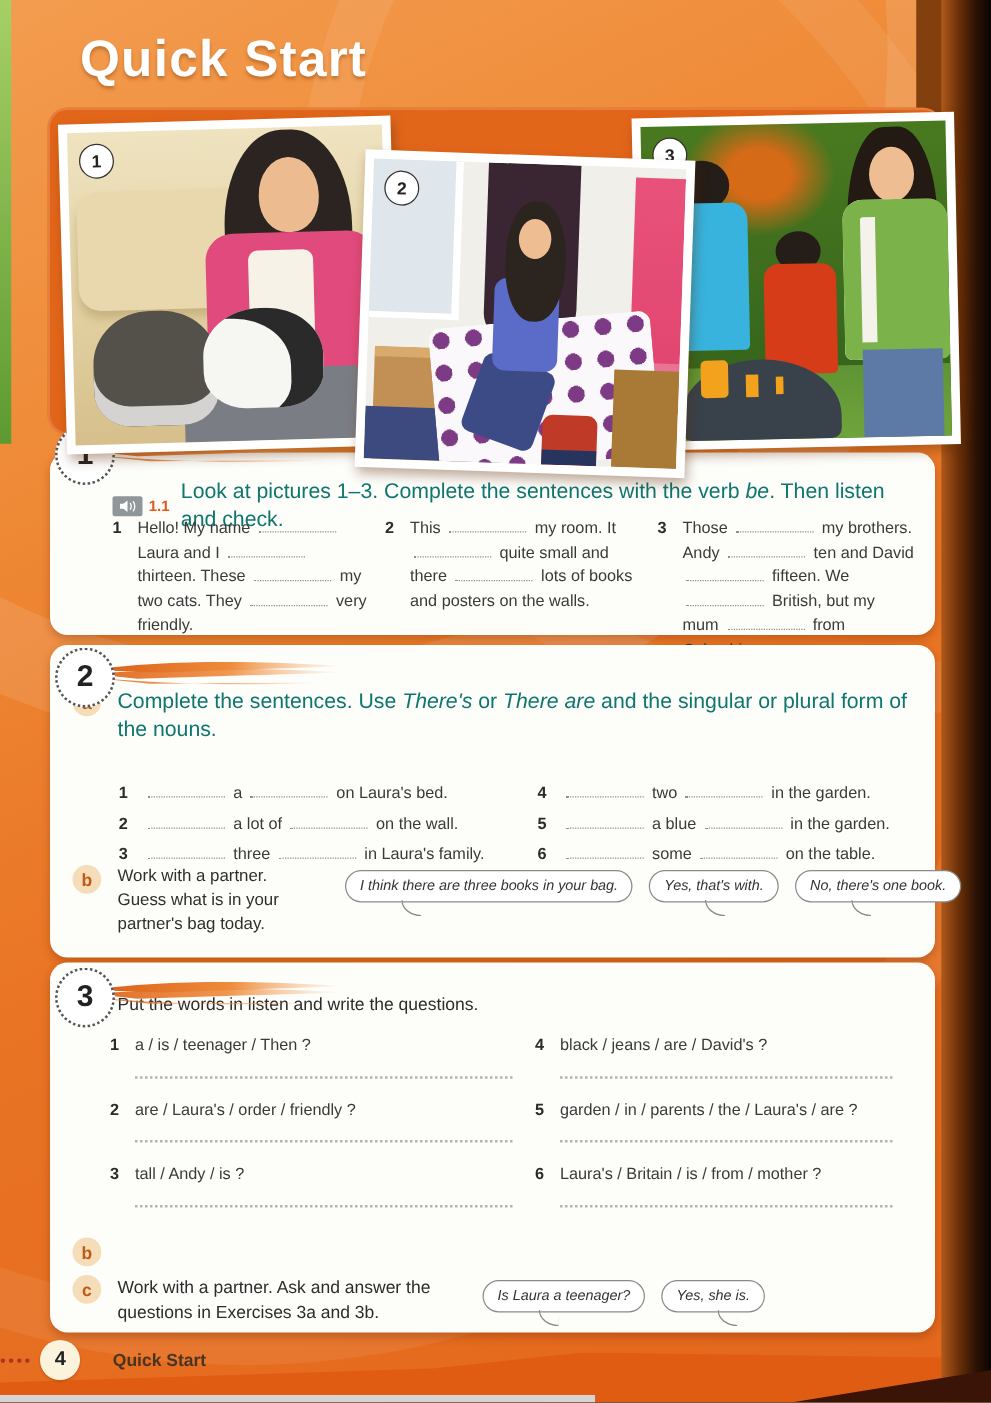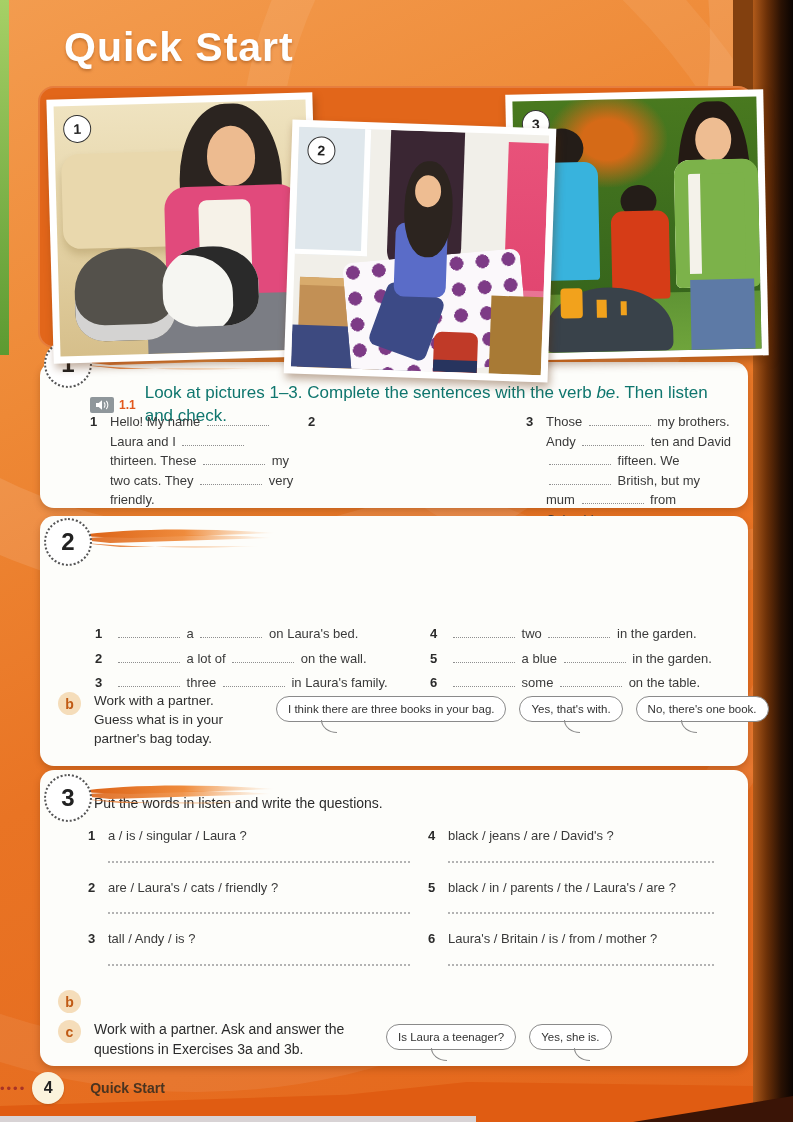--- a/index.html
+++ b/index.html
@@ -107,21 +107,21 @@
   .rowA2{left:18px;top:34px;right:18px;}
   .wordbox{position:absolute;left:55px;top:66px;display:inline-flex;gap:20px;background:#ededea;
            padding:7px 16px;border-radius:2px;font-size:13.5px;color:#4d4d4d;}
   .items2{position:absolute;left:55px;top:108px;right:16px;display:flex;}
   .itemcol-l{flex:0 0 335px;display:flex;flex-direction:column;gap:5px;}
   .itemcol-r{flex:1;display:flex;flex-direction:column;gap:5px;}
   .rowB2{left:18px;top:176px;right:10px;}
   .btext2{flex:0 0 162px;font-size:13.5px;color:#2f2f2f;line-height:1.4;}
   .bubbles{display:flex;gap:13px;margin-left:20px;margin-top:4px;align-items:flex-start;}
   .bubble{position:relative;border:1.5px solid #8a8a8a;border-radius:14px;padding:6px 11px;background:#fff;
-          font-size:11.5px;color:#333;white-space:nowrap;}
+          font-style:italic;font-size:11.5px;color:#333;white-space:nowrap;}
   .tail{position:absolute;left:44px;bottom:-12px;width:15px;height:12px;
         border-left:1.6px solid #8a8a8a;border-bottom:1.6px solid #8a8a8a;border-bottom-left-radius:100% 100%;}
   
   .rowA3{left:18px;top:24px;right:18px;}
   .rowA3 .instr,.rowB3 .instr,.rowC3 .instr{font-size:14px;color:#2b2b2b;}
   .items3{position:absolute;left:48px;top:56px;right:16px;display:flex;}
   .items3 .itemcol-l{flex:0 0 340px;gap:0;}
   .items3 .itemcol-r{gap:0;}
   .ansline{border-bottom:2px dotted #b3b3b3;height:2px;margin:13px 18px 15px 20px;}
   .rowB3{left:18px;top:220px;right:18px;}
@@ -228,37 +228,42 @@
       <b class="aref">1.1</b>
       <span class="instr">Look at pictures 1–3. Complete the sentences with the verb <em>be</em>. Then listen and check.</span>
     </div>
     <div class="cols">
         <div class="item-row">
           <span class="inum">1</span>
           <span class="itext">Hello! My name <span class="blank"></span> Laura and I <span class="blank"></span> thirteen. These <span class="blank"></span> my two cats. They <span class="blank"></span> very friendly.</span>
         </div>
         <div class="item-row">
           <span class="inum">2</span>
+          <span class="itext">This <span class="blank"></span> my room. It <span class="blank"></span> quite small and there <span class="blank"></span> lots of books and posters on the walls.</span>
         </div>
         <div class="item-row">
           <span class="inum">3</span>
           <span class="itext">Those <span class="blank"></span> my brothers. Andy <span class="blank"></span> ten and David <span class="blank"></span> fifteen. We <span class="blank"></span> British, but my mum <span class="blank"></span> from Colombia.</span>
         </div>
       </div>
   </section>
 
   <section class="card card2">
     <div class="exbadge">
       <svg class="comet" viewBox="0 0 208 26">
         <path d="M2 10 C60 2 130 2 206 7 L60 12 Z" fill="url(#cg1)"></path>
         <path d="M2 13 C70 8 150 8 203 12 L40 17 Z" fill="url(#cg1)" opacity=".9"></path>
         <path d="M2 16 C60 21 120 23 190 20 L50 21 Z" fill="url(#cg1)" opacity=".8"></path>
       </svg>
       <span class="bnum">2</span>
     </div>
+    <div class="row rowA2">
+      <span class="abc">a</span>
+      <span class="instr">Complete the sentences. Use <em>There's</em> or <em>There are</em> and the singular or plural form of the nouns.</span>
+    </div>
     <div class="items2">
       <div class="itemcol-l">
           <div class="item-row">
             <span class="inum">1</span>
             <span class="itext"><span class="blank"></span> a <span class="blank"></span> on Laura's bed.</span>
           </div>
           <div class="item-row">
             <span class="inum">2</span>
             <span class="itext"><span class="blank"></span> a lot of <span class="blank"></span> on the wall.</span>
           </div>
@@ -303,43 +308,43 @@
       <span class="bnum">3</span>
     </div>
     <div class="row rowA3">
       <span class="abc">a</span>
       <span class="instr">Put the words in listen and write the questions.</span>
     </div>
     <div class="items3">
       <div class="itemcol-l">
           <div class="item-row">
             <span class="inum">1</span>
-            <span class="itext">a / is / singular / Laura ?</span>
+            <span class="itext">a / is / teenager / Then ?</span>
           </div>
           <div class="ansline"></div>
           <div class="item-row">
             <span class="inum">2</span>
-            <span class="itext">are / Laura's / cats / friendly ?</span>
+            <span class="itext">are / Laura's / order / friendly ?</span>
           </div>
           <div class="ansline"></div>
           <div class="item-row">
             <span class="inum">3</span>
             <span class="itext">tall / Andy / is ?</span>
           </div>
           <div class="ansline"></div>
         </div>
       <div class="itemcol-r">
           <div class="item-row">
             <span class="inum">4</span>
             <span class="itext">black / jeans / are / David's ?</span>
           </div>
           <div class="ansline"></div>
           <div class="item-row">
             <span class="inum">5</span>
-            <span class="itext">black / in / parents / the / Laura's / are ?</span>
+            <span class="itext">garden / in / parents / the / Laura's / are ?</span>
           </div>
           <div class="ansline"></div>
           <div class="item-row">
             <span class="inum">6</span>
             <span class="itext">Laura's / Britain / is / from / mother ?</span>
           </div>
           <div class="ansline"></div>
         </div>
     </div>
     <div class="row rowB3">

